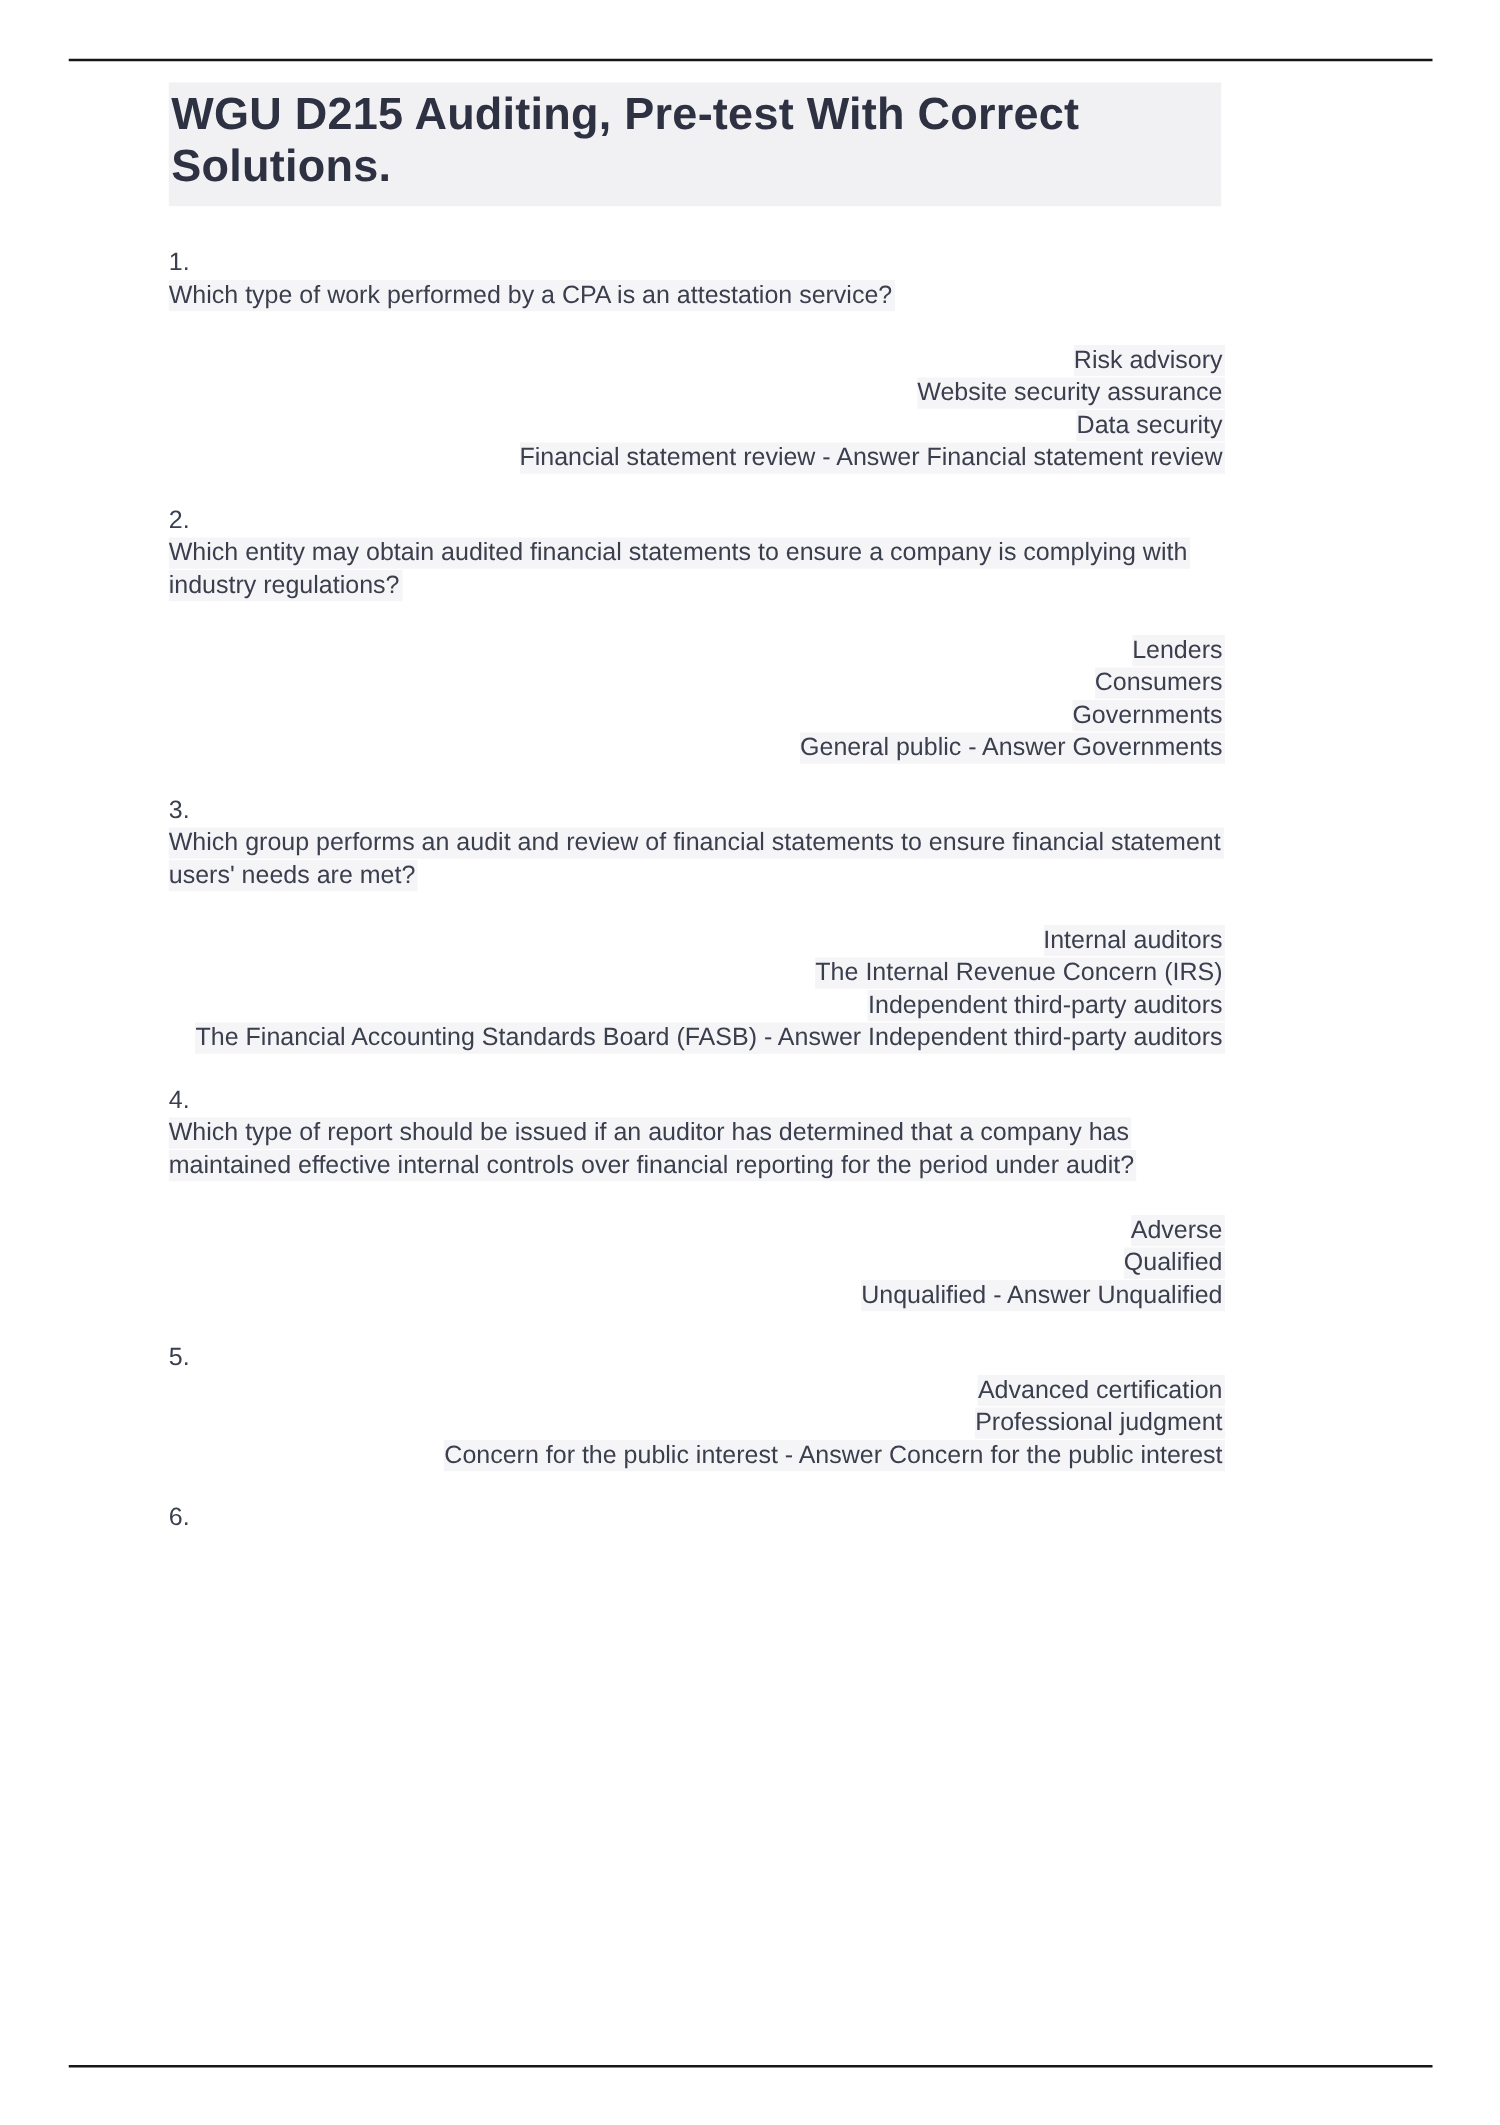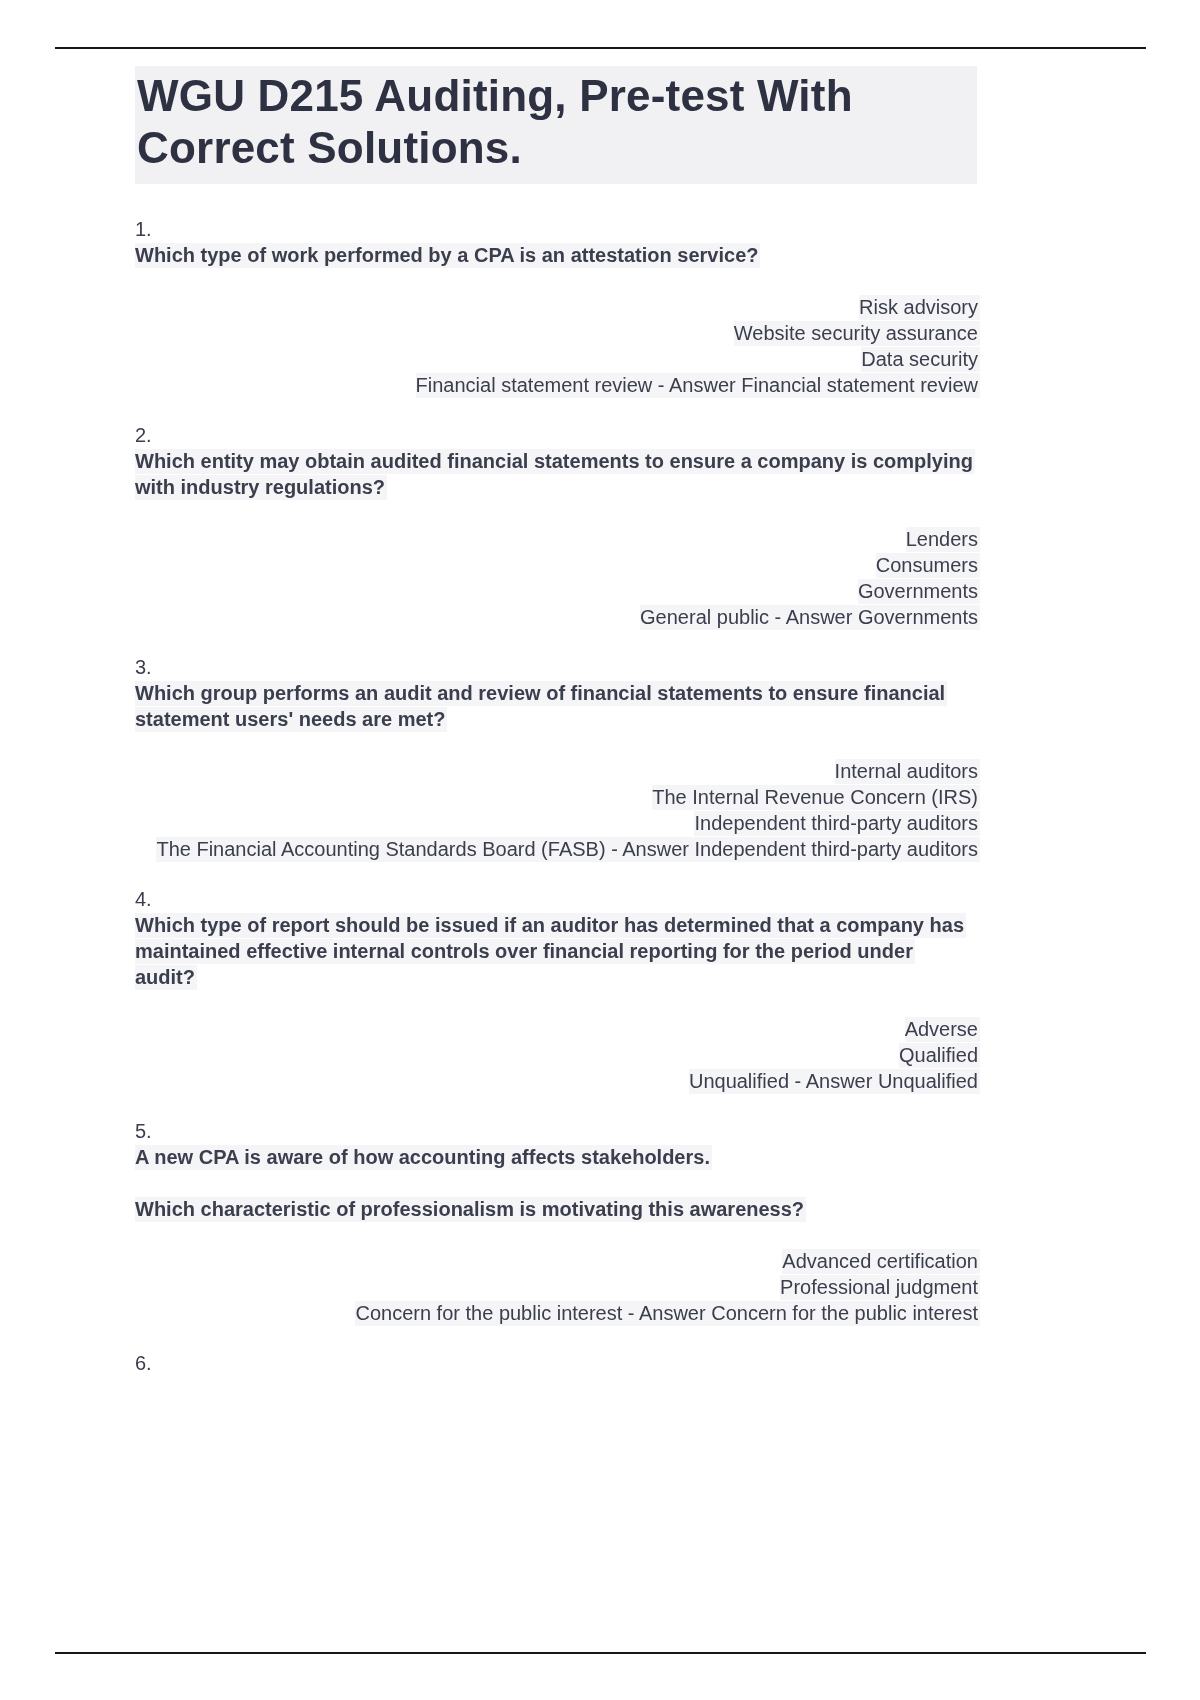--- a/index.html
+++ b/index.html
@@ -22,34 +22,34 @@
   }
   .rule.top { top: 47px; }
   .rule.bottom { top: 1652px; }
   .content {
     position: absolute;
     left: 135px;
     top: 66px;
     width: 845px;
   }
   .title {
-    font-size: 44px;
+    font-size: 36px;
     line-height: 1.18;
     font-weight: bold;
     color: #2d3142;
     background: #f1f1f3;
     width: 842px;
     padding: 4px 2px 10px 2px;
     margin-bottom: 32px;
     letter-spacing: 0.2px;
   }
   .body-text { font-size: 20px; line-height: 26px; }
   .question { margin-bottom: 24px; }
   .qnum { line-height: 26px; }
-  .para { margin-bottom: 26px; font-weight: bold; }
+  .para { margin-bottom: 26px; }
   .option { line-height: 26px; text-align: right; }
   .hl {
     background: #f5f5f7;
     -webkit-box-decoration-break: clone;
     box-decoration-break: clone;
     padding: 1px 2px 2px 0;
   }
 </style>
 </head>
 <body>
@@ -108,24 +108,20 @@
     <div>
             <div class="option"><span class="hl">Adverse</span></div>
             <div class="option"><span class="hl">Qualified</span></div>
             <div class="option"><span class="hl">Unqualified - Answer Unqualified</span></div>
           </div>
   </section>
 
   <section class="question">
     <div class="qnum"><span>5.</span></div>
     <div>
-            <div class="para"><span class="hl">A new CPA is aware of how accounting affects stakeholders.</span></div>
-            <div class="para"><span class="hl">Which characteristic of professionalism is motivating this awareness?</span></div>
-          </div>
-    <div>
             <div class="option"><span class="hl">Advanced certification</span></div>
             <div class="option"><span class="hl">Professional judgment</span></div>
             <div class="option"><span class="hl">Concern for the public interest - Answer Concern for the public interest</span></div>
           </div>
   </section>
 
   <section class="question">
     <div class="qnum"><span>6.</span></div>
     <div></div>
     <div></div>

